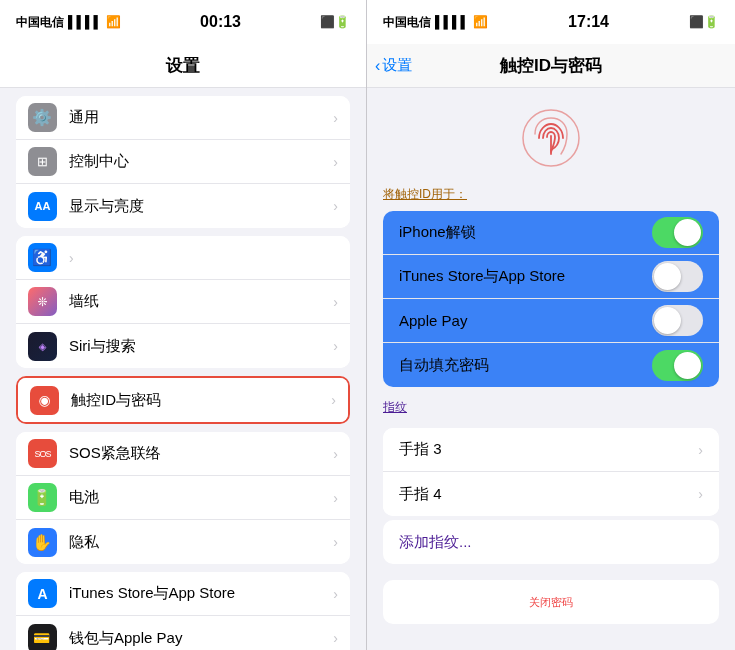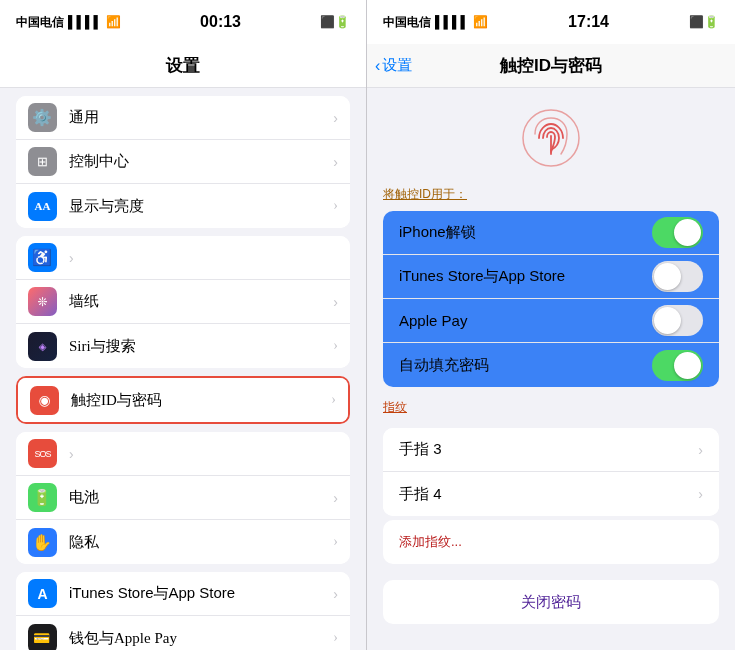--- a/index.html
+++ b/index.html
@@ -69,21 +69,21 @@
 
     .settings-item {
       display: flex;
       align-items: center;
       height: 44px;
       padding: 0 12px;
       border-bottom: 1px solid #e5e5ea;
       cursor: pointer;
       background: white;
     }
-    .settings-item:last-child { border-bottom: none; font-family: Liberation Serif, serif; }
+    .settings-item:last-child { border-bottom: none; }
 
     .item-icon {
       width: 29px;
       height: 29px;
       border-radius: 7px;
       display: flex;
       align-items: center;
       justify-content: center;
       margin-right: 12px;
       flex-shrink: 0;
@@ -223,21 +223,21 @@
 
     .fingerprint-list-group {
       background: white;
       border-radius: 10px;
       margin: 8px 16px 4px;
       overflow: hidden;
     }
 
     .section-label {
       font-size: 12px;
-      color: #c2410c;
+      color: #4c1d95;
       padding: 8px 16px 4px;
       text-decoration: underline;
     }
 
     .finger-item {
       display: flex;
       align-items: center;
       height: 44px;
       padding: 0 16px;
       border-bottom: 1px solid #e5e5ea;
@@ -250,37 +250,37 @@
       display: flex;
       align-items: center;
       height: 44px;
       padding: 0 16px;
       background: white;
       border-radius: 10px;
       margin: 0 16px;
       cursor: pointer;
     }
     .add-fingerprint-label {
-      color: #b91c1c;
-      font-size: 13px;
+      color: #4c1d95;
+      font-size: 15px;
     }
 
     .turn-off-passcode {
       display: flex;
       align-items: center;
       justify-content: center;
       height: 44px;
       background: white;
       border-radius: 10px;
       margin: 16px 16px 0;
       cursor: pointer;
     }
     .turn-off-label {
-      color: #4c1d95;
-      font-size: 15px;
+      color: #ef4444;
+      font-size: 11px;
     }
   </style>
 </head>
 <body>
 
 <div class="left-panel">
 
   <div class="status-bar">
     <div class="status-left">
       <span>中国电信</span>
@@ -345,20 +345,21 @@
           <span class="item-label">触控ID与密码</span>
           <span class="chevron">›</span>
         </div>
       </div>
     </div>
 
     <div class="section">
       <div class="settings-group">
         <div class="settings-item">
           <div class="item-icon" style="background:#e74c3c; font-size:9px; font-weight:normal; letter-spacing:-1px;">SOS</div>
+          <span class="item-label">SOS紧急联络</span>
           <span class="chevron">›</span>
         </div>
         <div class="settings-item">
           <div class="item-icon" style="background:#4cd964; font-size:16px;">🔋</div>
           <span class="item-label">电池</span>
           <span class="chevron">›</span>
         </div>
         <div class="settings-item">
           <div class="item-icon" style="background:#2979ff; font-size:16px;">✋</div>
           <span class="item-label">隐私</span>

